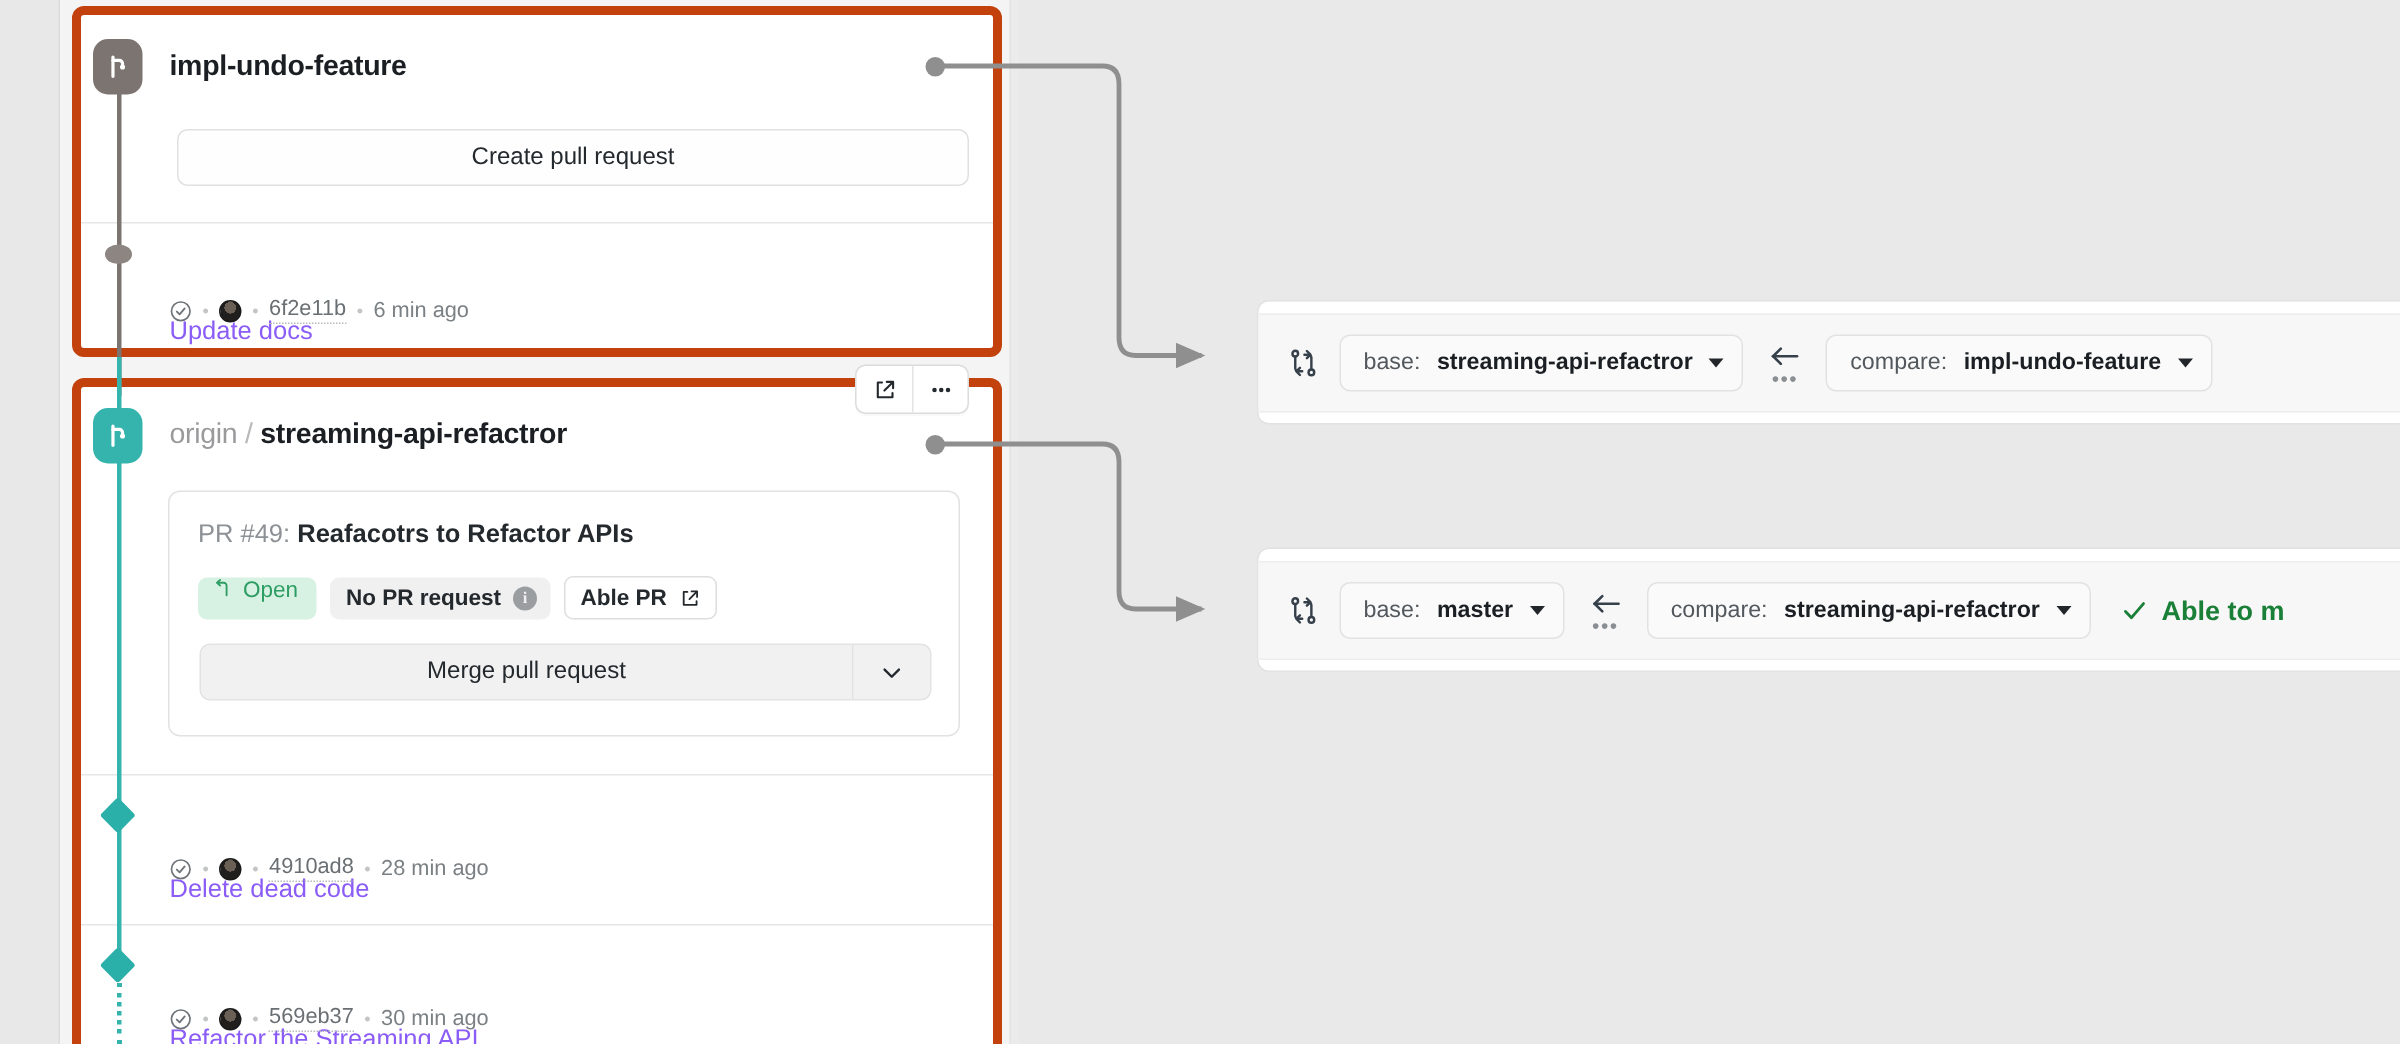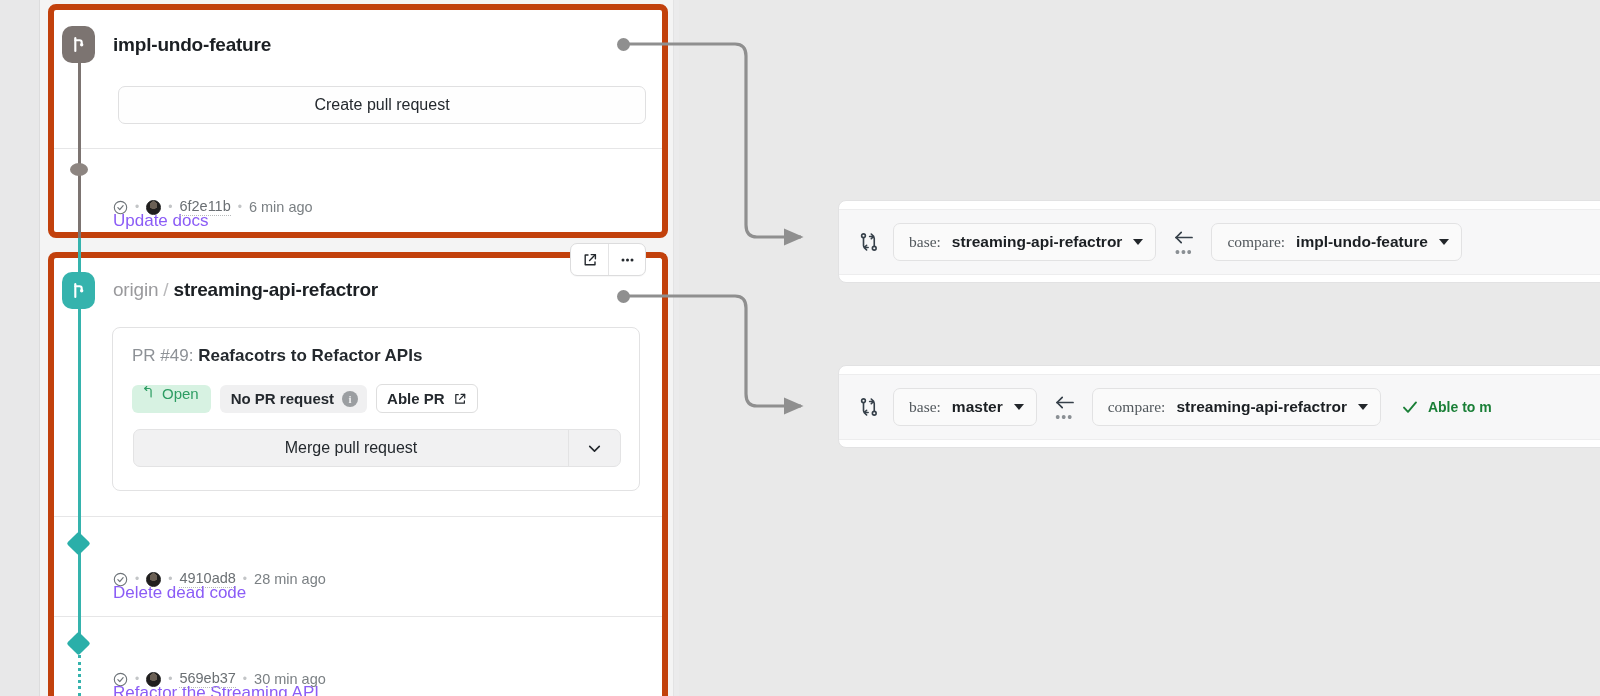--- a/index.html
+++ b/index.html
@@ -289,38 +289,38 @@
   .ref-pill {
     height: 38px; padding: 0 12px 0 15px;
     background: #fafafa;
     border: 1px solid #e2e2e3;
     border-radius: 7px;
     display: flex; align-items: center; gap: 11px;
     font-size: 15.5px; color: #24292e;
     cursor: pointer;
     white-space: nowrap;
   }
-  .ref-label { color: #52585d; font-family: Liberation Serif, serif; }
+  .ref-label { color: #52585d; }
   .ref-value { font-weight: bold; color: #1b1f23; }
   .caret-down {
     width: 0; height: 0;
     border-left: 5px solid transparent;
     border-right: 5px solid transparent;
     border-top: 6px solid #22262a;
   }
   .arrow-block {
     display: flex; flex-direction: column; align-items: center;
     gap: 1px;
     margin: 0 2px;
     cursor: pointer;
   }
   .arrow-dots { font-size: 14px; color: #8a8f94; line-height: 8px; letter-spacing:1px;}
   .able-merge {
     display: flex; align-items: center; gap: 9px;
-    font-size: 14px; font-weight: bold; color: #1a7f37;
+    font-size: 18px; font-weight: bold; color: #1a7f37;
     white-space: nowrap;
     margin-left: 6px;
   }
 
   
   .connectors {
     position: absolute; left:0; top:0; width:1600px; height:696px;
     pointer-events: none; z-index: 8;
   }
 </style>

